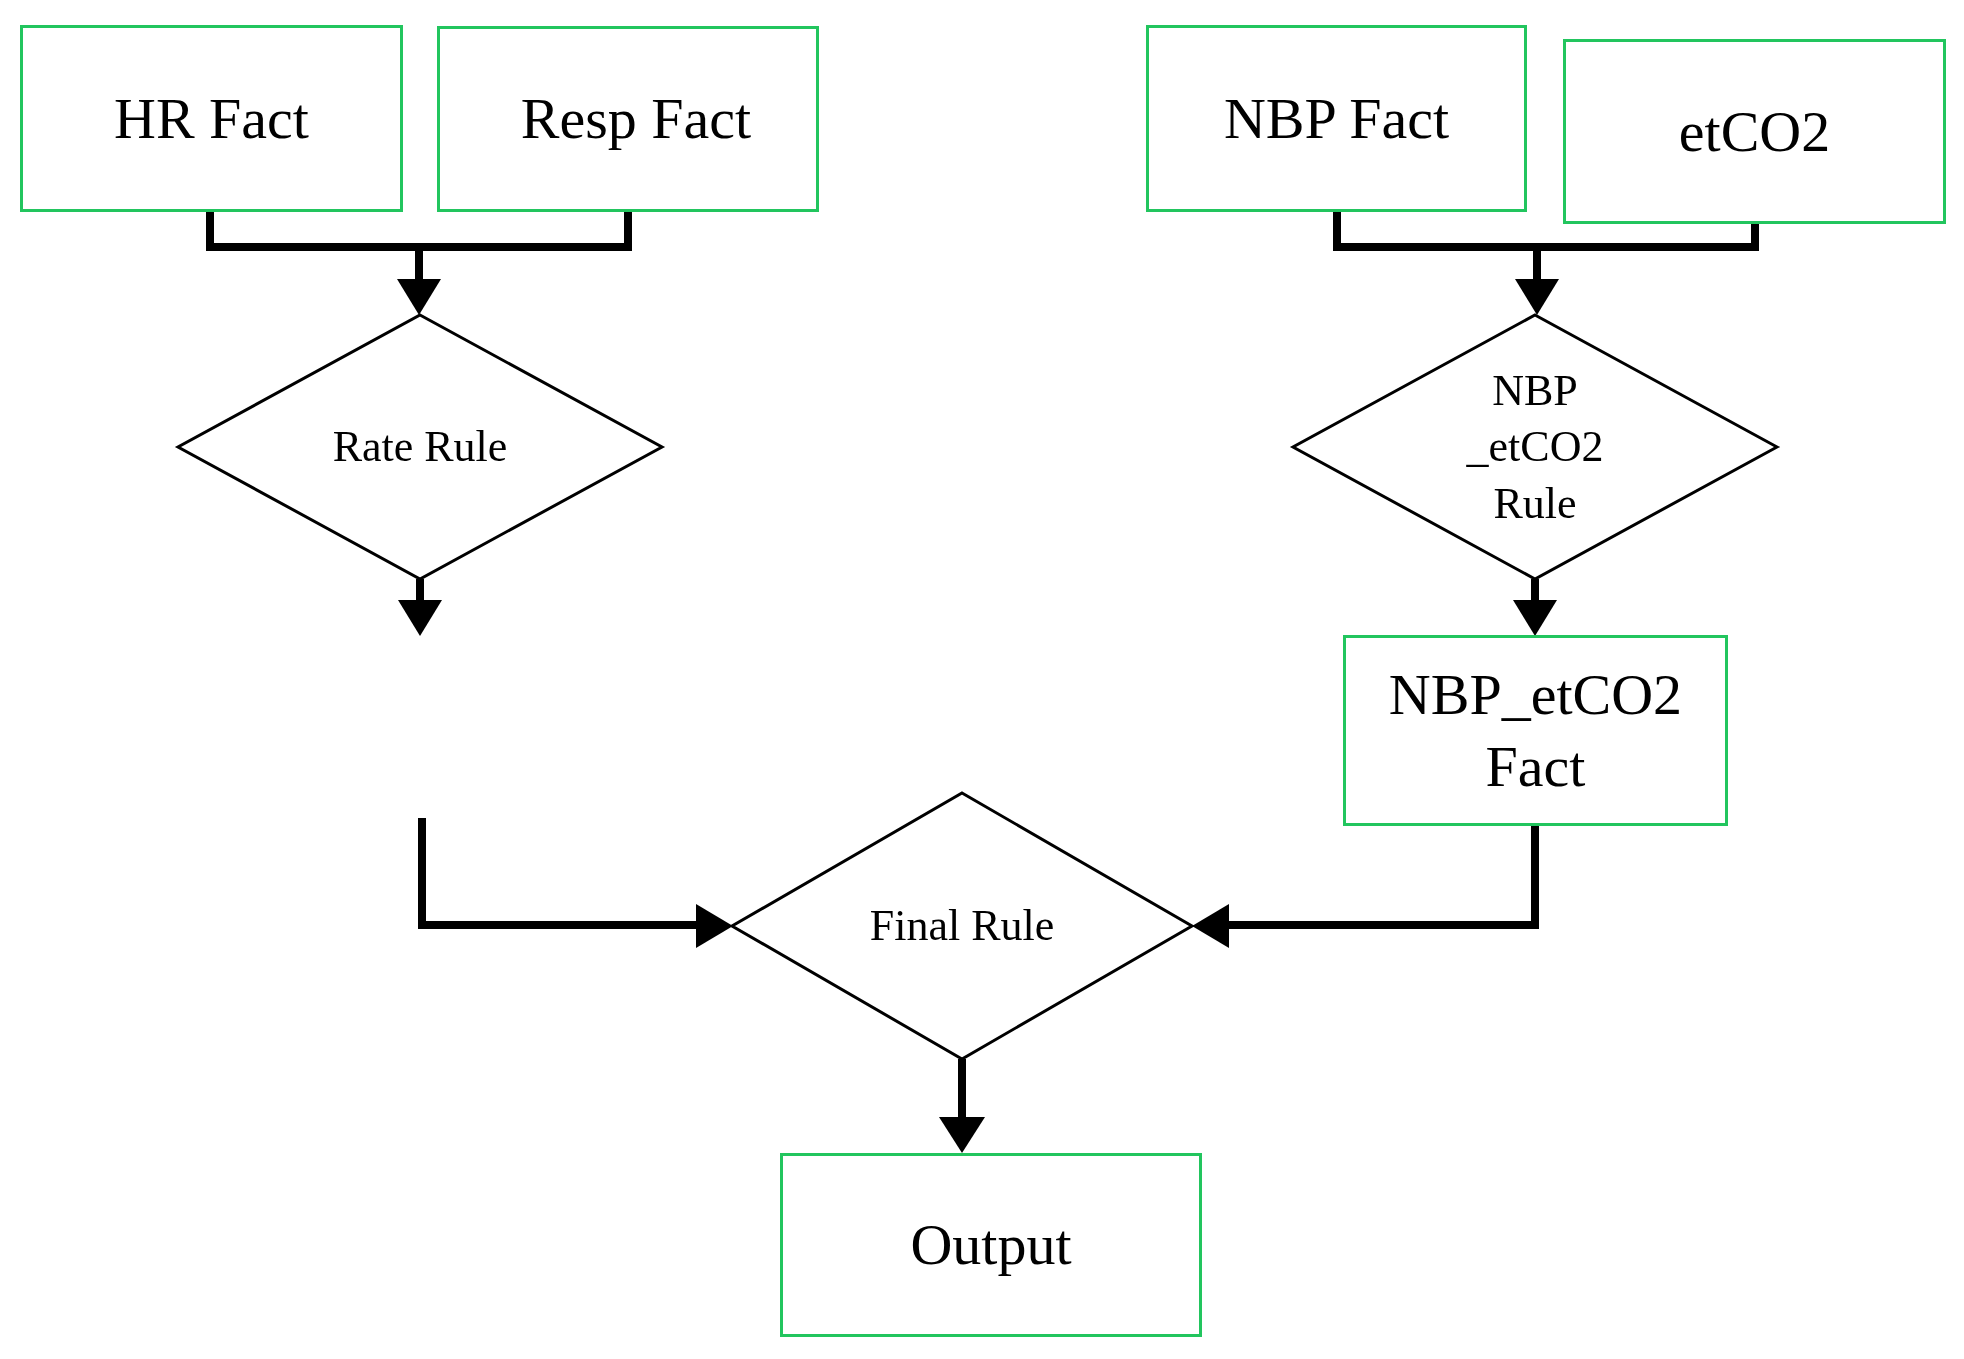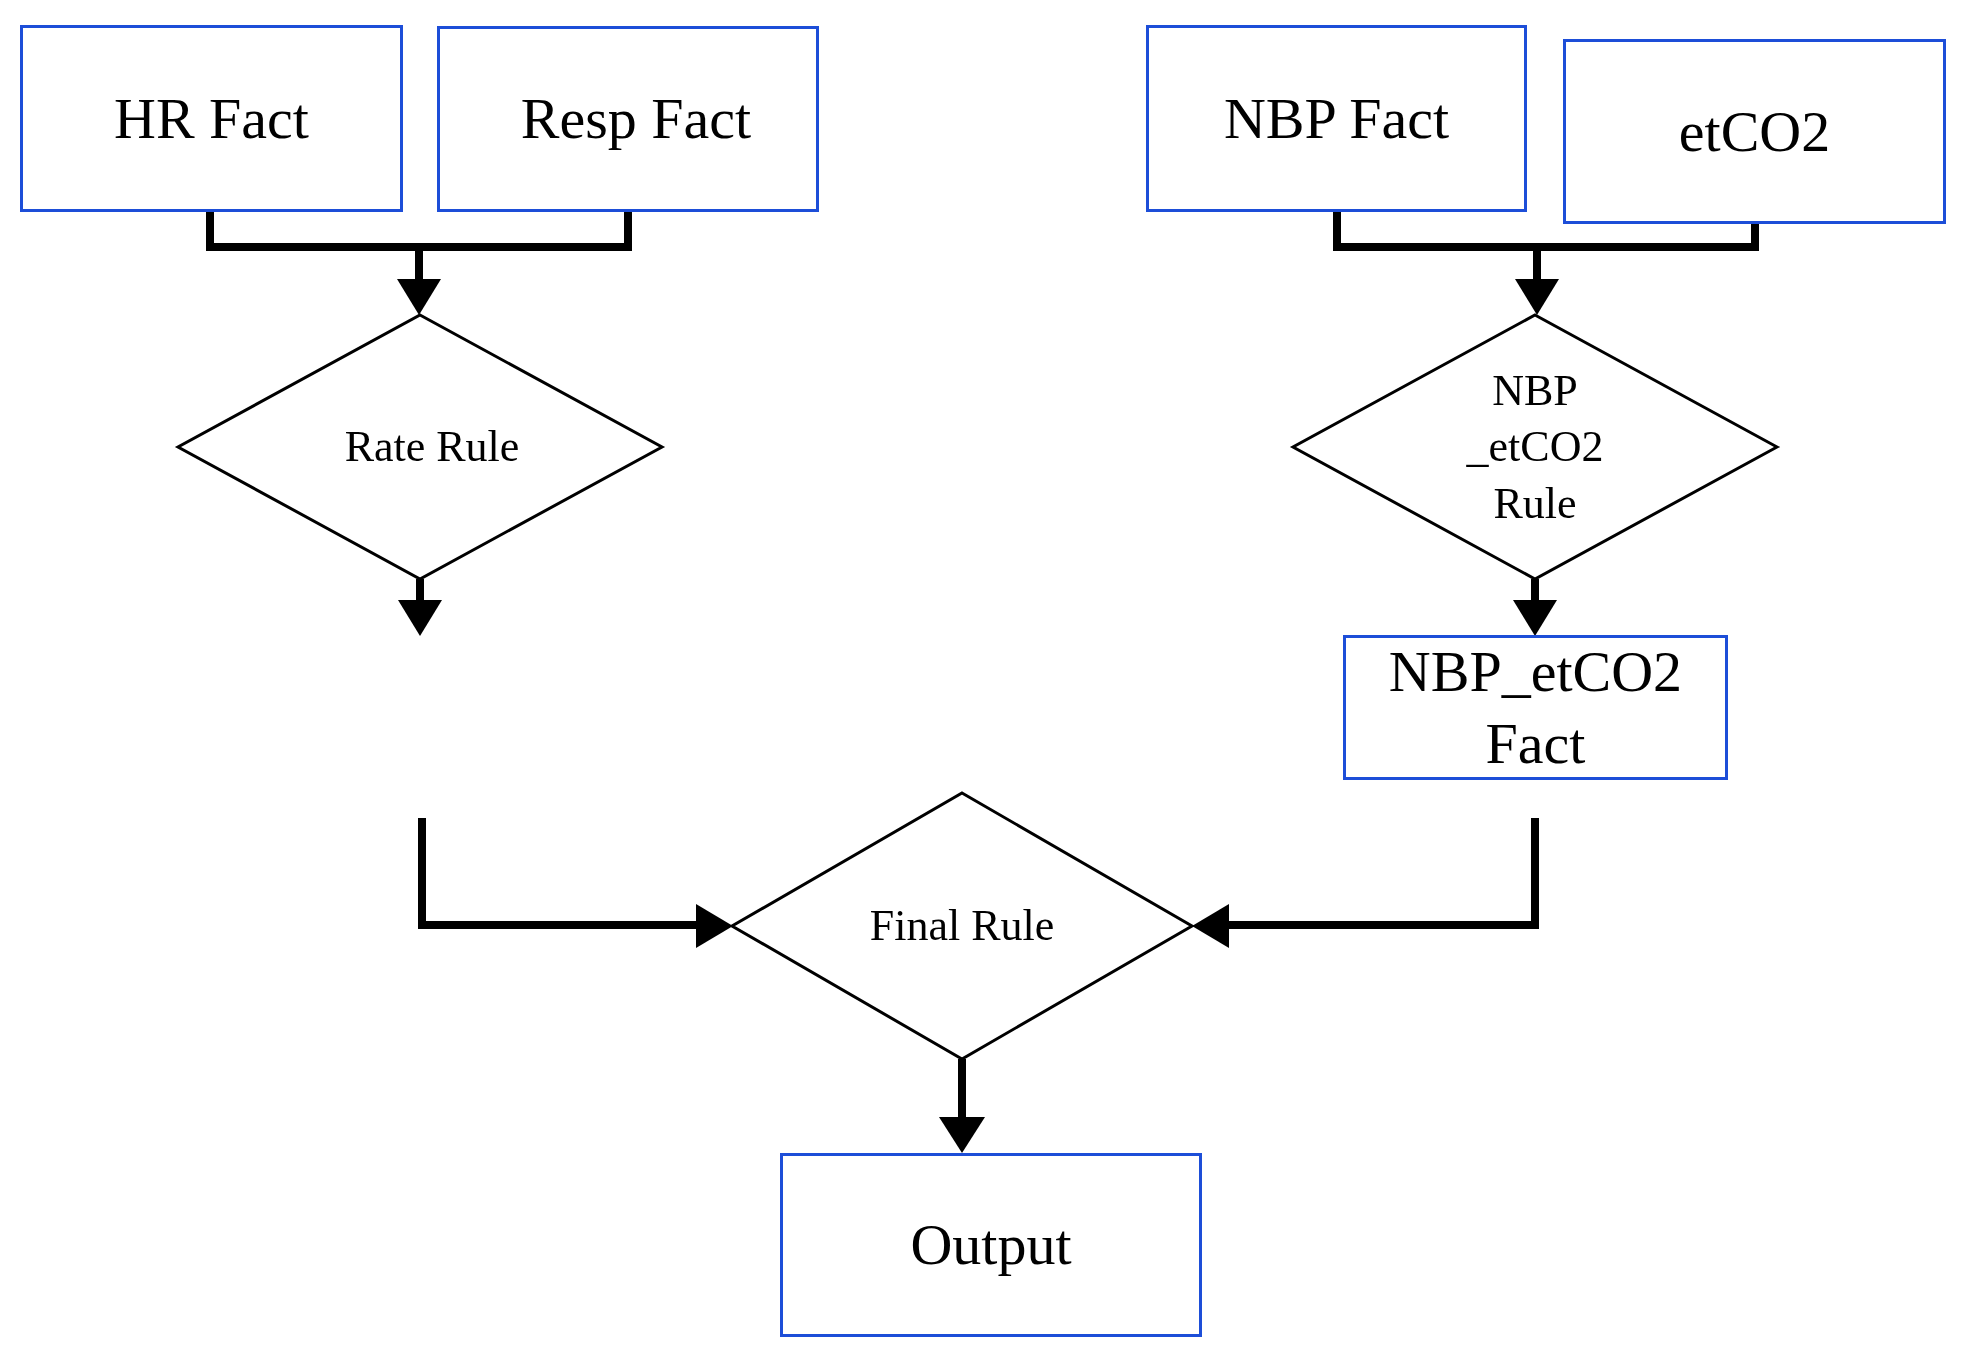--- a/index.html
+++ b/index.html
@@ -8,21 +8,21 @@
     width:1964px;height:1359px;
     background:#ffffff;
     font-family:"Liberation Serif","DejaVu Serif",serif;
     color:#000000;
     overflow:hidden;
   }
   #wires{position:absolute;left:0;top:0;width:1964px;height:1359px;}
   .box{
     position:absolute;
     box-sizing:border-box;
-    border:3px solid #1d4ed8;
+    border:3px solid #22c55e;
     background:#ffffff;
     display:flex;
     align-items:center;
     justify-content:center;
     text-align:center;
     font-size:58px;
     line-height:1.24;
     z-index:2;
   }
   .diamond-label{
@@ -80,36 +80,36 @@
   </div>
 
   <div class="box" style="left:1146px;top:25px;width:381px;height:187px;">
     <span>NBP Fact</span>
   </div>
 
   <div class="box" style="left:1563px;top:39px;width:383px;height:185px;">
     <span>etCO2</span>
   </div>
 
-  <div class="diamond-label" style="left:432px;top:447px;">
+  <div class="diamond-label" style="left:420px;top:447px;">
     <span class="line">Rate Rule</span>
   </div>
 
   <div class="diamond-label" style="left:1535px;top:447px;">
     <span class="line">NBP</span>
     <span class="line">_etCO2</span>
     <span class="line">Rule</span>
   </div>
 
   <div class="diamond-label" style="left:962px;top:926px;">
     <span class="line">Final Rule</span>
   </div>
 
 
-  <div class="box" style="left:1343px;top:635px;width:385px;height:145px;">
+  <div class="box" style="left:1343px;top:635px;width:385px;height:191px;">
     <span>
       <span class="line">NBP_etCO2</span>
       <span class="line">Fact</span>
     </span>
   </div>
 
   <div class="box" style="left:780px;top:1153px;width:422px;height:184px;text-align:center;">
     <span>Output</span>
   </div>
 

